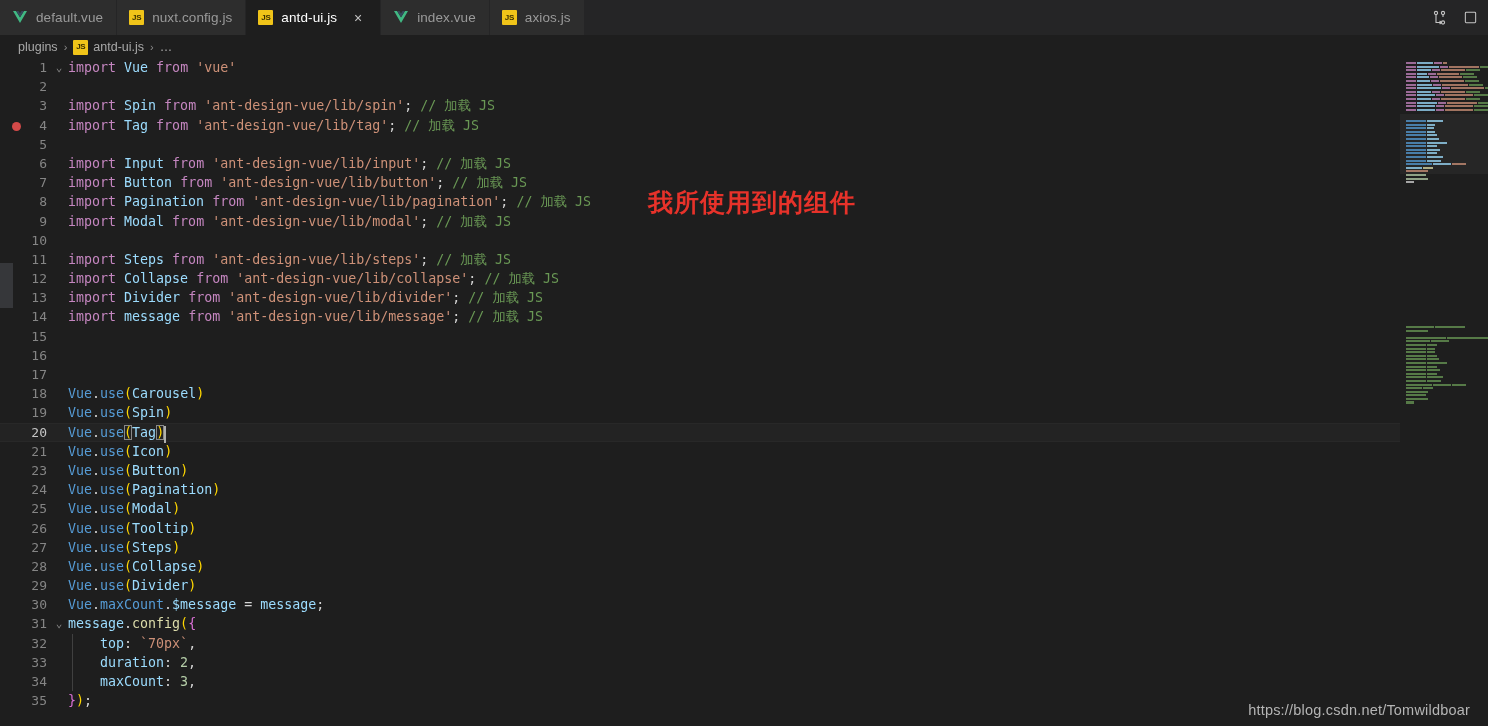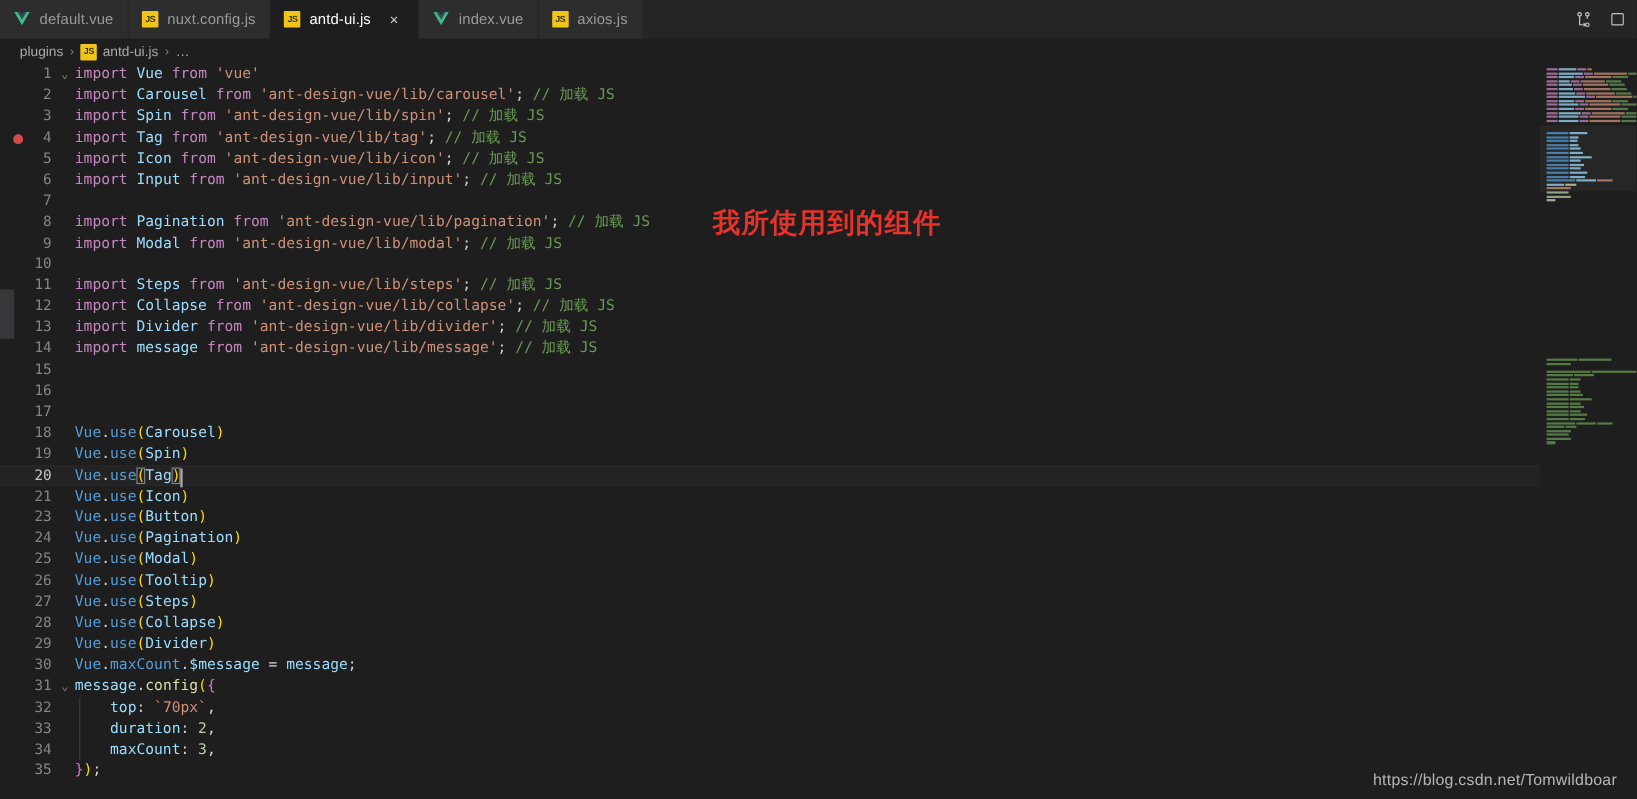--- a/index.html
+++ b/index.html
@@ -255,26 +255,26 @@
       <span>…</span>
     </div>
   </div>
 
   <div class="editor">
     <div class="left-overview">
       <div class="slider"></div>
     </div>
     <div class="code-area" id="code-host">
         <div class="line"><div class="ln">1</div><div class="fold">⌄</div><div class="content"><span class="k">import</span><span class="p"> </span><span class="id">Vue</span><span class="p"> </span><span class="k">from</span><span class="p"> </span><span class="s">'vue'</span></div></div>
-        <div class="line"><div class="ln">2</div><div class="content"><span class="k">import</span><span class="p"> </span><span class="id">Carousel</span><span class="p"> </span><span class="k">from</span><span class="p"> </span><span class="s">'ant-design-vue/lib/carousel'</span><span class="p">;</span><span class="p"> </span><span class="c">// 加载 JS</span></div></div>
+        <div class="line"><div class="ln">2</div></div>
         <div class="line"><div class="ln">3</div><div class="content"><span class="k">import</span><span class="p"> </span><span class="id">Spin</span><span class="p"> </span><span class="k">from</span><span class="p"> </span><span class="s">'ant-design-vue/lib/spin'</span><span class="p">;</span><span class="p"> </span><span class="c">// 加载 JS</span></div></div>
         <div class="line"><div class="bp"></div><div class="ln">4</div><div class="content"><span class="k">import</span><span class="p"> </span><span class="id">Tag</span><span class="p"> </span><span class="k">from</span><span class="p"> </span><span class="s">'ant-design-vue/lib/tag'</span><span class="p">;</span><span class="p"> </span><span class="c">// 加载 JS</span></div></div>
-        <div class="line"><div class="ln">5</div><div class="content"><span class="k">import</span><span class="p"> </span><span class="id">Icon</span><span class="p"> </span><span class="k">from</span><span class="p"> </span><span class="s">'ant-design-vue/lib/icon'</span><span class="p">;</span><span class="p"> </span><span class="c">// 加载 JS</span></div></div>
+        <div class="line"><div class="ln">5</div></div>
         <div class="line"><div class="ln">6</div><div class="content"><span class="k">import</span><span class="p"> </span><span class="id">Input</span><span class="p"> </span><span class="k">from</span><span class="p"> </span><span class="s">'ant-design-vue/lib/input'</span><span class="p">;</span><span class="p"> </span><span class="c">// 加载 JS</span></div></div>
-        <div class="line"><div class="ln">7</div></div>
+        <div class="line"><div class="ln">7</div><div class="content"><span class="k">import</span><span class="p"> </span><span class="id">Button</span><span class="p"> </span><span class="k">from</span><span class="p"> </span><span class="s">'ant-design-vue/lib/button'</span><span class="p">;</span><span class="p"> </span><span class="c">// 加载 JS</span></div></div>
         <div class="line"><div class="ln">8</div><div class="content"><span class="k">import</span><span class="p"> </span><span class="id">Pagination</span><span class="p"> </span><span class="k">from</span><span class="p"> </span><span class="s">'ant-design-vue/lib/pagination'</span><span class="p">;</span><span class="p"> </span><span class="c">// 加载 JS</span></div></div>
         <div class="line"><div class="ln">9</div><div class="content"><span class="k">import</span><span class="p"> </span><span class="id">Modal</span><span class="p"> </span><span class="k">from</span><span class="p"> </span><span class="s">'ant-design-vue/lib/modal'</span><span class="p">;</span><span class="p"> </span><span class="c">// 加载 JS</span></div></div>
         <div class="line"><div class="ln">10</div></div>
         <div class="line"><div class="ln">11</div><div class="content"><span class="k">import</span><span class="p"> </span><span class="id">Steps</span><span class="p"> </span><span class="k">from</span><span class="p"> </span><span class="s">'ant-design-vue/lib/steps'</span><span class="p">;</span><span class="p"> </span><span class="c">// 加载 JS</span></div></div>
         <div class="line"><div class="ln">12</div><div class="content"><span class="k">import</span><span class="p"> </span><span class="id">Collapse</span><span class="p"> </span><span class="k">from</span><span class="p"> </span><span class="s">'ant-design-vue/lib/collapse'</span><span class="p">;</span><span class="p"> </span><span class="c">// 加载 JS</span></div></div>
         <div class="line"><div class="ln">13</div><div class="content"><span class="k">import</span><span class="p"> </span><span class="id">Divider</span><span class="p"> </span><span class="k">from</span><span class="p"> </span><span class="s">'ant-design-vue/lib/divider'</span><span class="p">;</span><span class="p"> </span><span class="c">// 加载 JS</span></div></div>
         <div class="line"><div class="ln">14</div><div class="content"><span class="k">import</span><span class="p"> </span><span class="id">message</span><span class="p"> </span><span class="k">from</span><span class="p"> </span><span class="s">'ant-design-vue/lib/message'</span><span class="p">;</span><span class="p"> </span><span class="c">// 加载 JS</span></div></div>
         <div class="line"><div class="ln">15</div><div class="content"></div></div>
         <div class="line"><div class="ln">16</div><div class="content"></div></div>
         <div class="line"><div class="ln">17</div><div class="content"></div></div>

